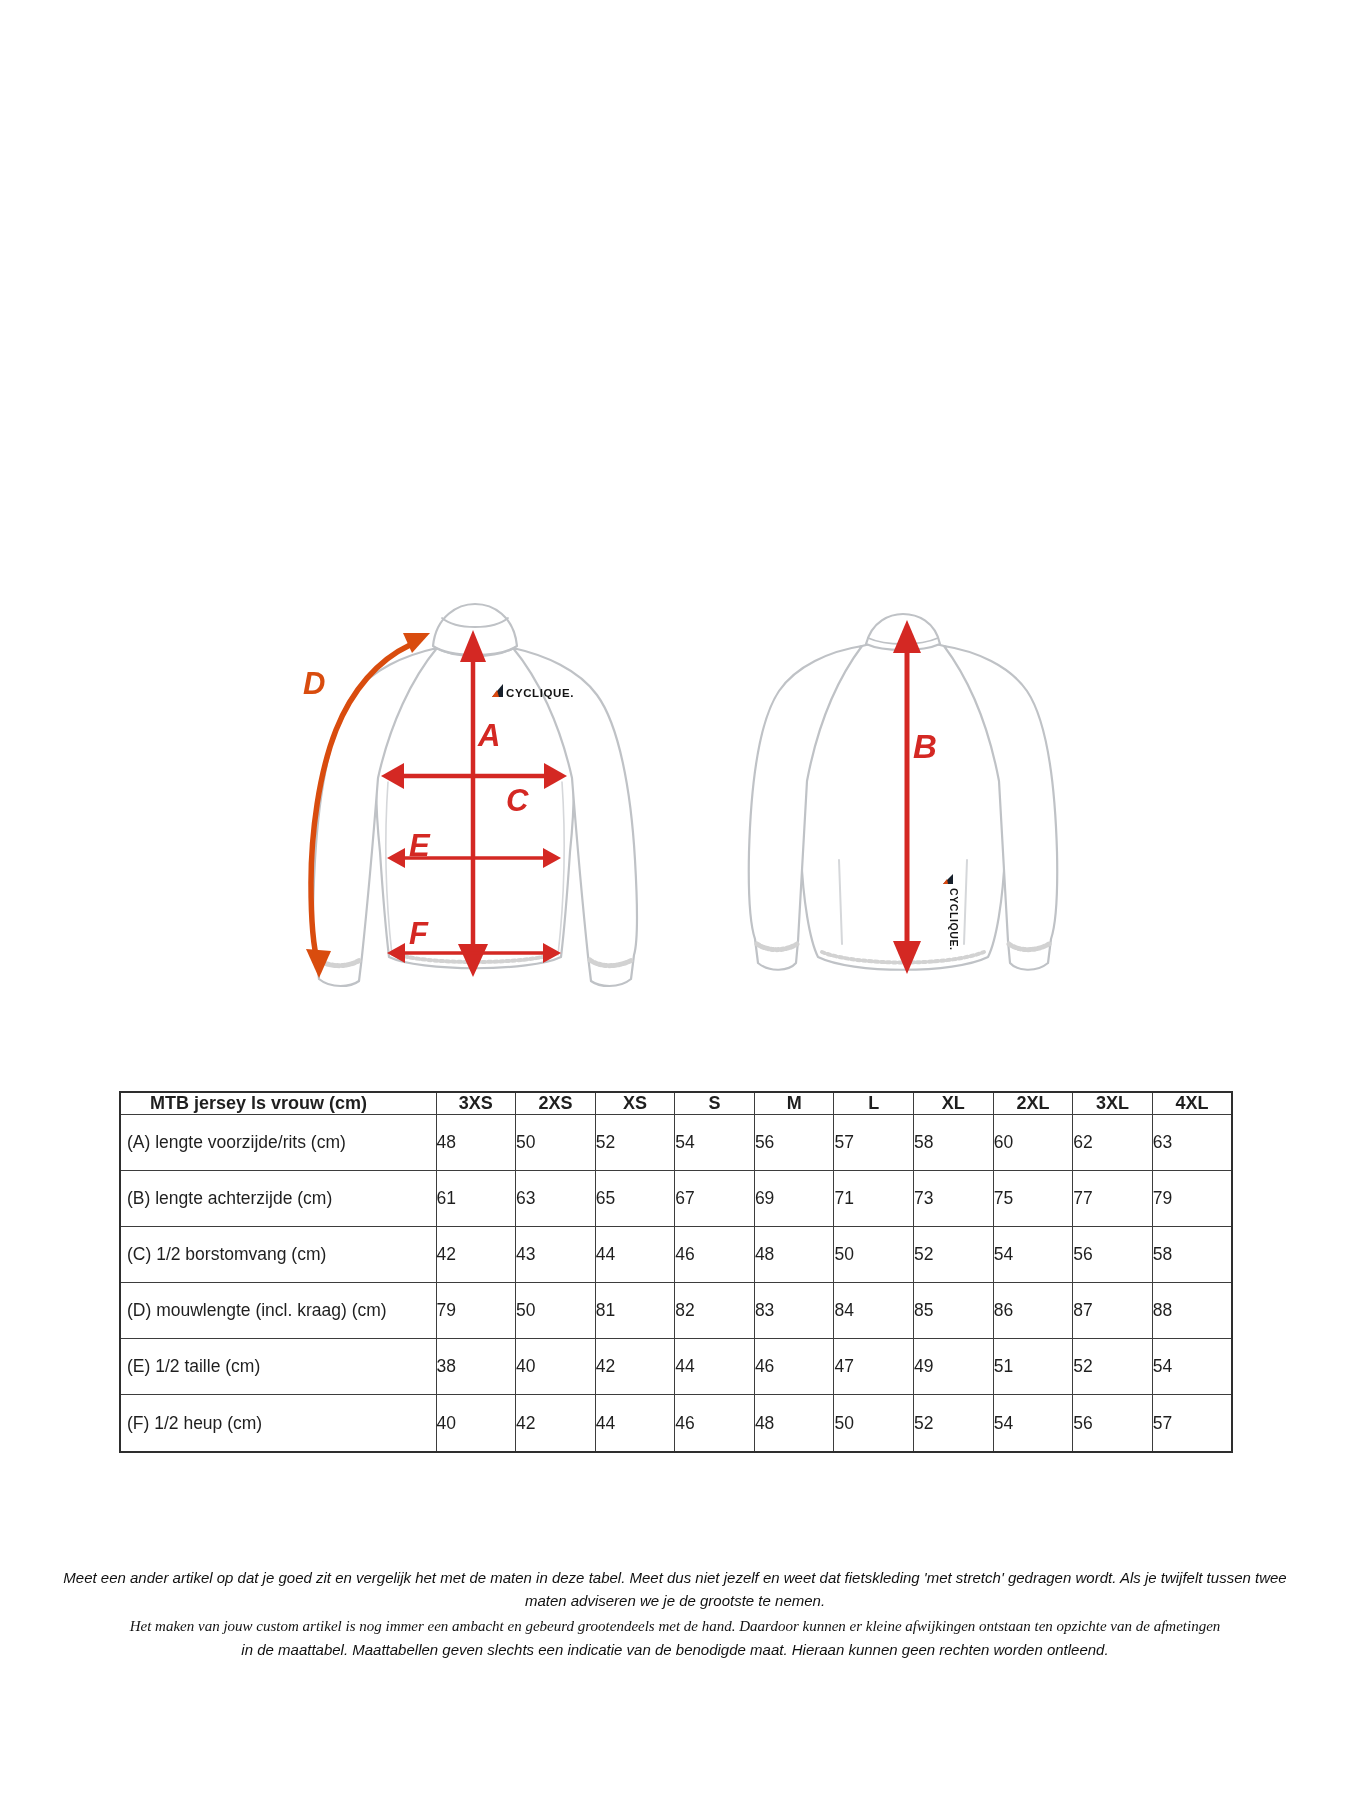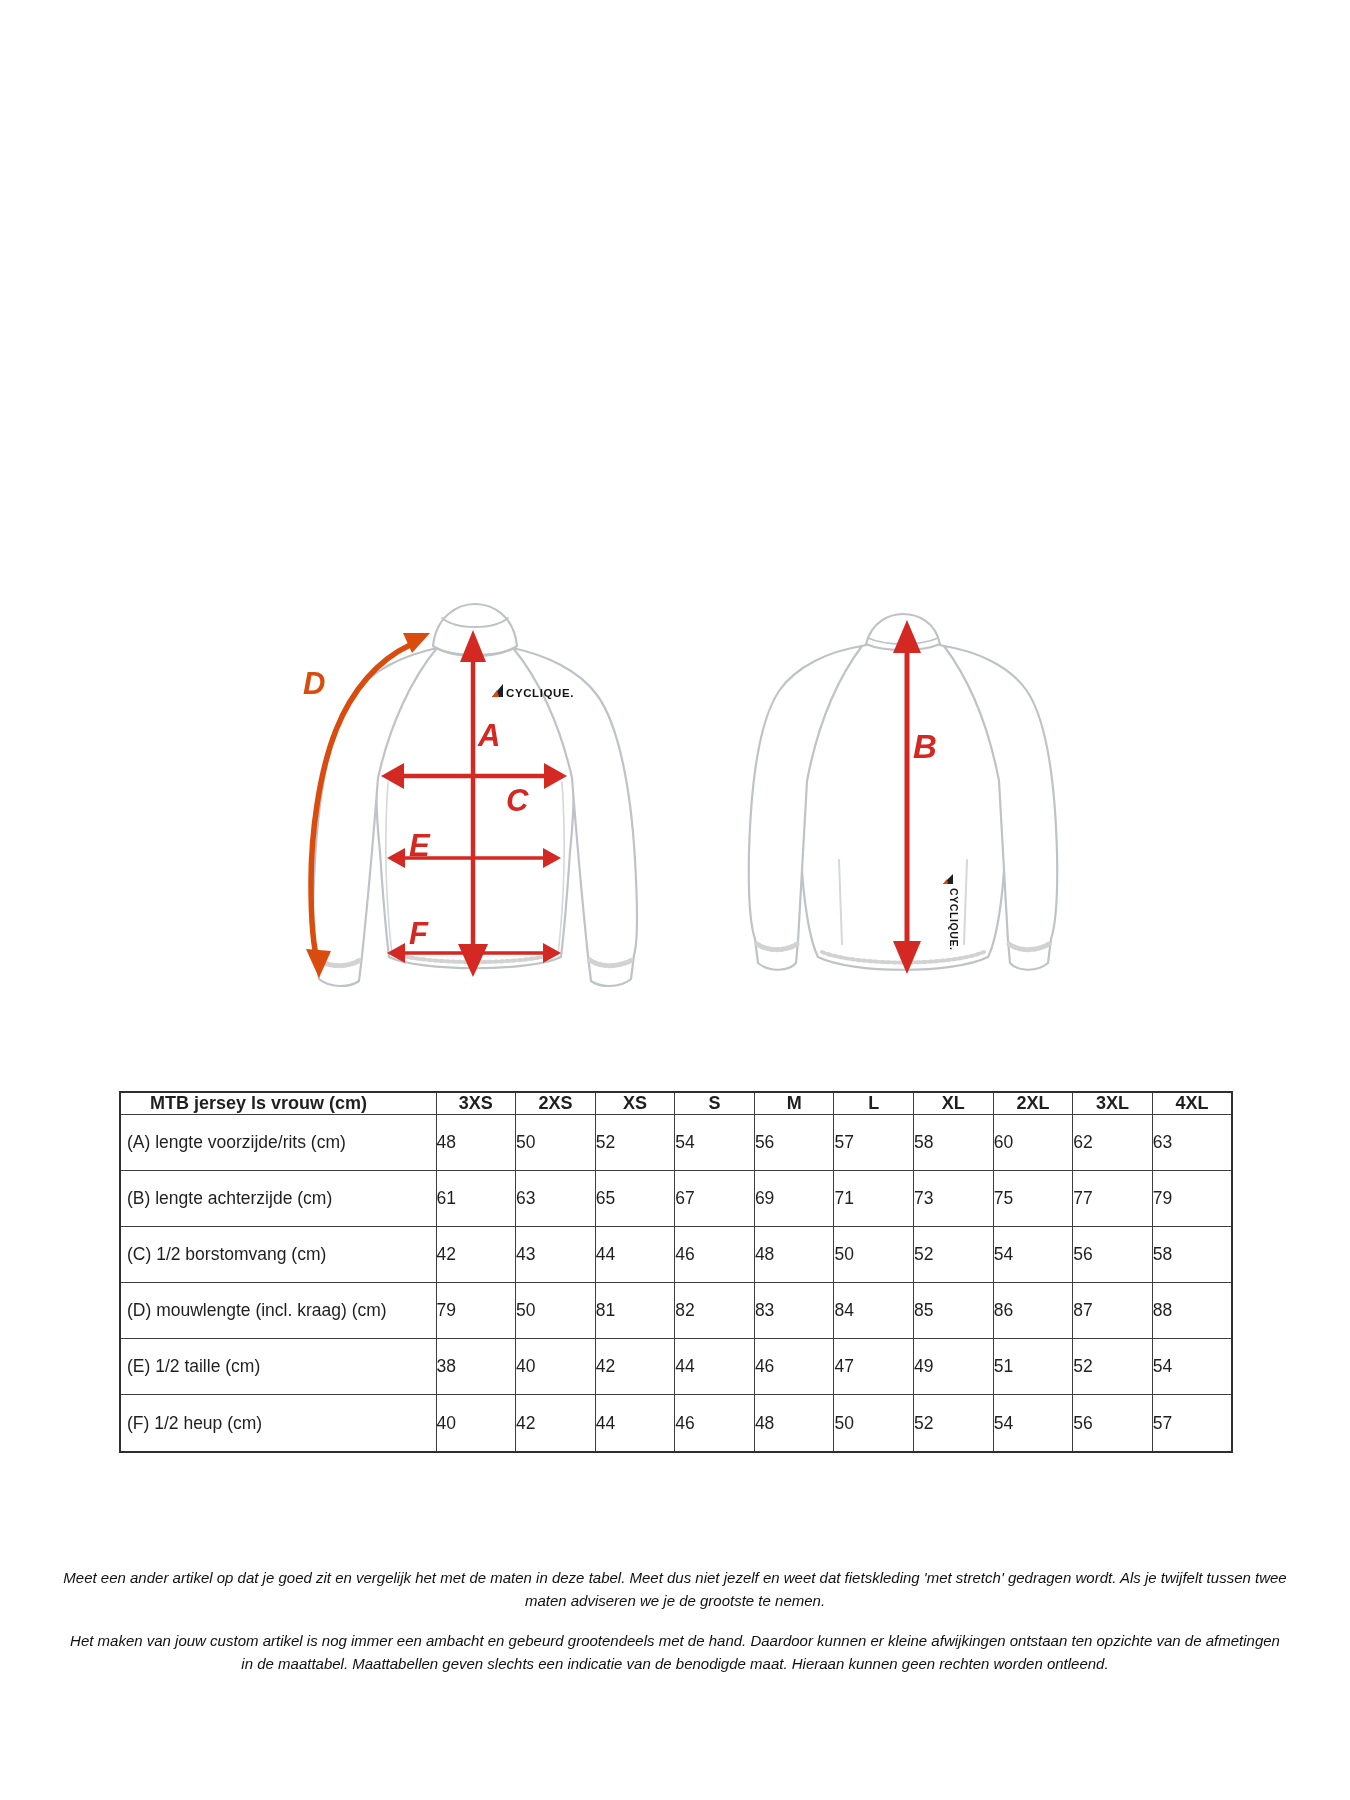--- a/index.html
+++ b/index.html
@@ -17,21 +17,21 @@
   table.size th{font-weight:bold;font-size:18px;text-align:center;}
   table.size th.lbl{text-align:left;padding-left:29px;}
   table.size td.lbl{text-align:left;padding-left:6px;font-weight:400;}
   table.size td.val{}
   col.c-label{width:316px;} col.c-size{width:79.6px;}
 
   
   .footer{position:absolute;left:0;top:1566px;width:1350px;text-align:center;
           font-style:italic;font-size:15px;line-height:23px;color:#101010;}
   .footer .fl{padding:0 12px;}
-  .footer .gap{margin-top:17px;}
+  .footer .gap{margin-top:3px;font-family:Liberation Serif, serif;}
 </style>
 </head>
 <body>
 
 <div class="page">
 
   <div class="diagram-wrap">
     <svg viewBox="0 0 1350 1060" xmlns="http://www.w3.org/2000/svg">
       <g stroke-linecap="round" stroke-linejoin="round" fill="none">
 

